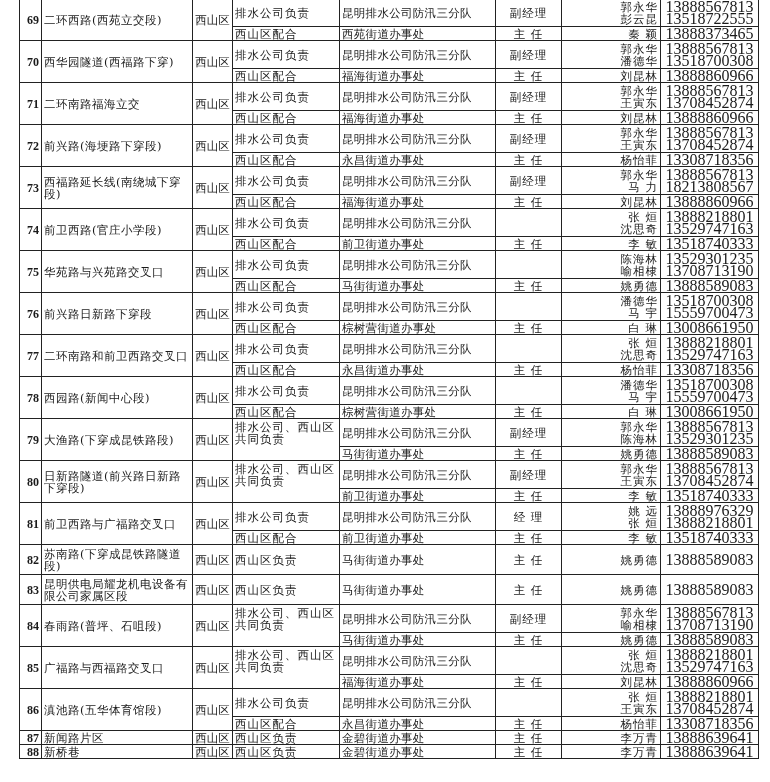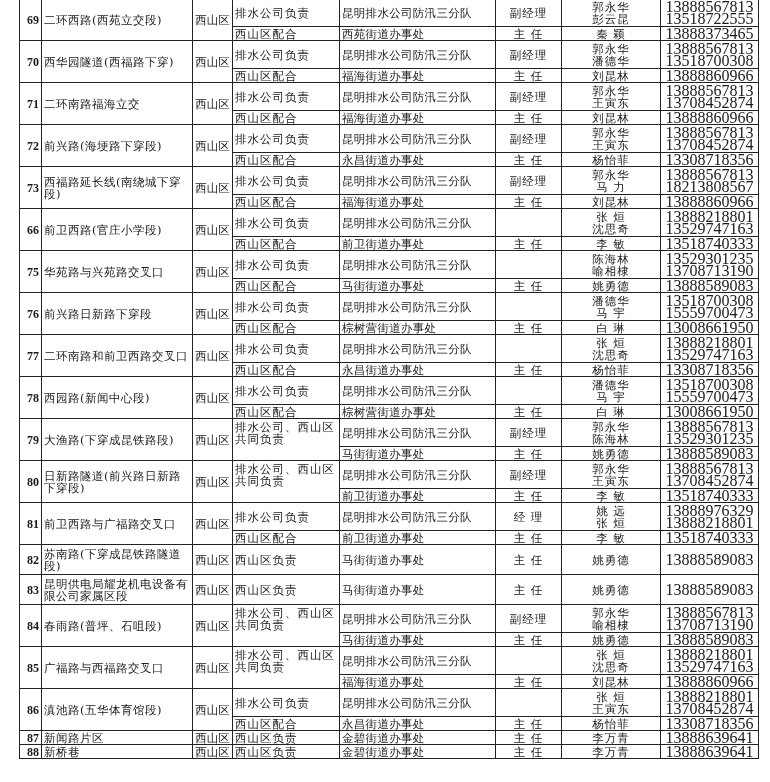--- a/index.html
+++ b/index.html
@@ -8,21 +8,21 @@
   #sheet { position:absolute; left:19px; top:-2px; }
   table { border-collapse:collapse; table-layout:fixed; }
   td { border:1px solid #222; padding:0 2px; font-size:11.5px; line-height:12px;
        vertical-align:middle; overflow:hidden; white-space:nowrap; }
   td.num { font-weight:bold; text-align:right; font-family:"Liberation Serif",serif; font-size:12px; }
   td.road { white-space:normal; letter-spacing:0.5px; }
   td.dist { text-align:center; }
   td.resp { white-space:normal; letter-spacing:1px; }
   td.office { letter-spacing:0.3px; }
   td.title { text-align:center; letter-spacing:1px; }
-  td.names { text-align:center; letter-spacing:1px; }
+  td.names { text-align:right; letter-spacing:1px; }
   td.phones { text-align:center; font-family:"Liberation Serif",serif; font-size:16px; }
   .line { display:block; }
 </style>
 </head>
 <body>
 
 <div id="sheet">
   <table id="tbl">
     <colgroup>
       <col style="width:22px">
@@ -164,21 +164,21 @@
           <td class="office">福海街道办事处</td>
           <td class="title">主 任</td>
           <td class="names">
             <span class="line">刘昆林</span>
           </td>
           <td class="phones">
             <span class="line">13888860966</span>
           </td>
         </tr>
         <tr style="height: 28px;">
-          <td class="num" rowspan="2">66</td>
+          <td class="num" rowspan="2">74</td>
           <td class="road" rowspan="2">前卫西路(官庄小学段)</td>
           <td class="dist" rowspan="2">西山区</td>
           <td class="resp">排水公司负责</td>
           <td class="office">昆明排水公司防汛三分队</td>
           <td class="title"></td>
           <td class="names">
             <span class="line">张 烜</span>
             <span class="line">沈思奇</span>
           </td>
           <td class="phones">

